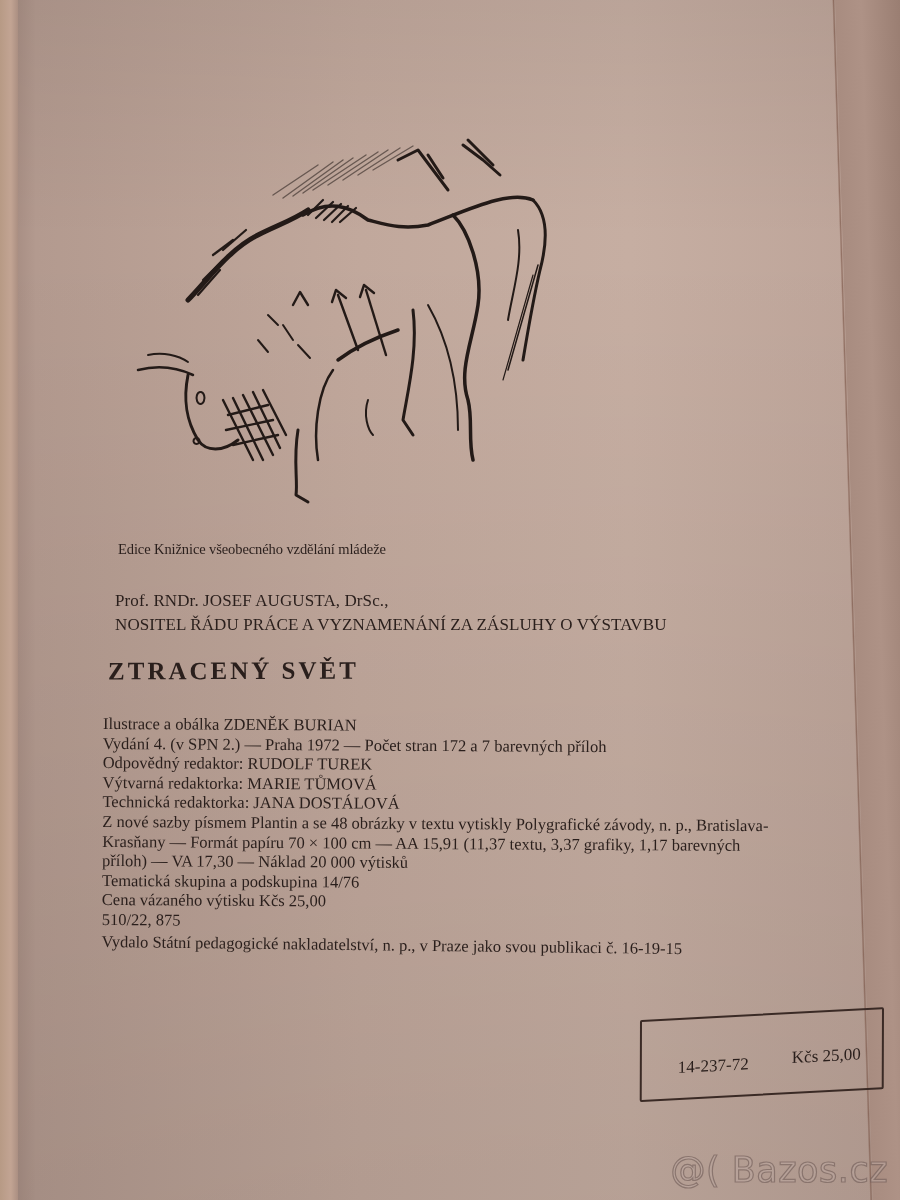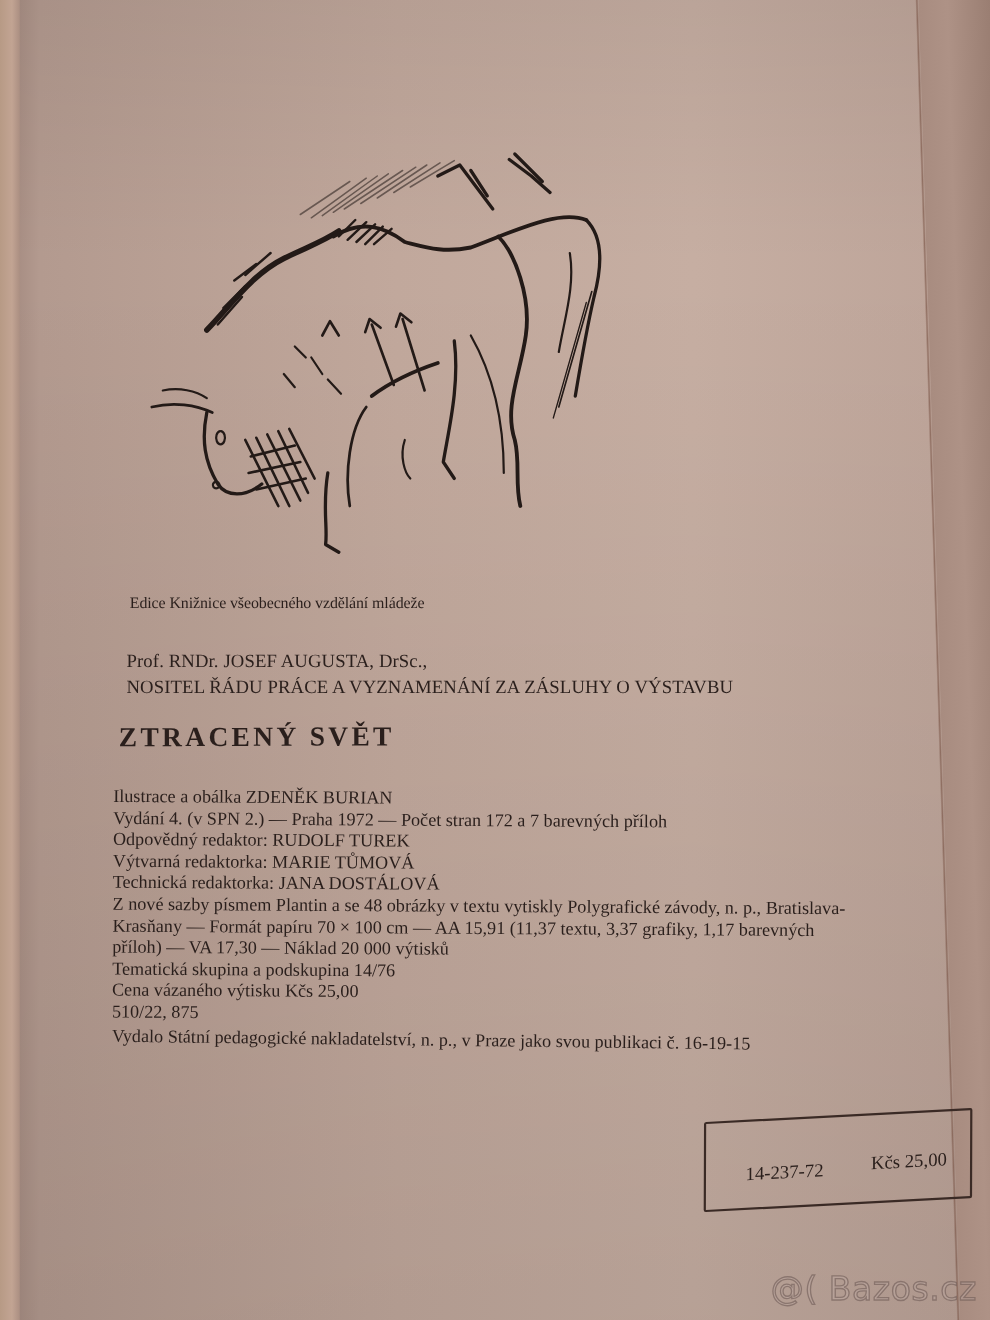--- a/index.html
+++ b/index.html
@@ -117,21 +117,21 @@
     .price-box .price {
       position: absolute;
       left: 150px; top: 34px;
       font-size: 17px;
     }
 
     .watermark {
       position: absolute;
       right: 12px; bottom: 10px;
       font-family: "DejaVu Sans", "Liberation Sans", sans-serif;
-      font-size: 30px;
+      font-size: 35px;
       color: rgba(185,165,158,0.55);
       -webkit-text-stroke: 1.2px rgba(110,90,85,0.6);
       letter-spacing: 0.5px;
     }
   </style>
 </head>
 <body>
 
 <div class="photo"></div>
 <div class="page-edge-left"></div>

